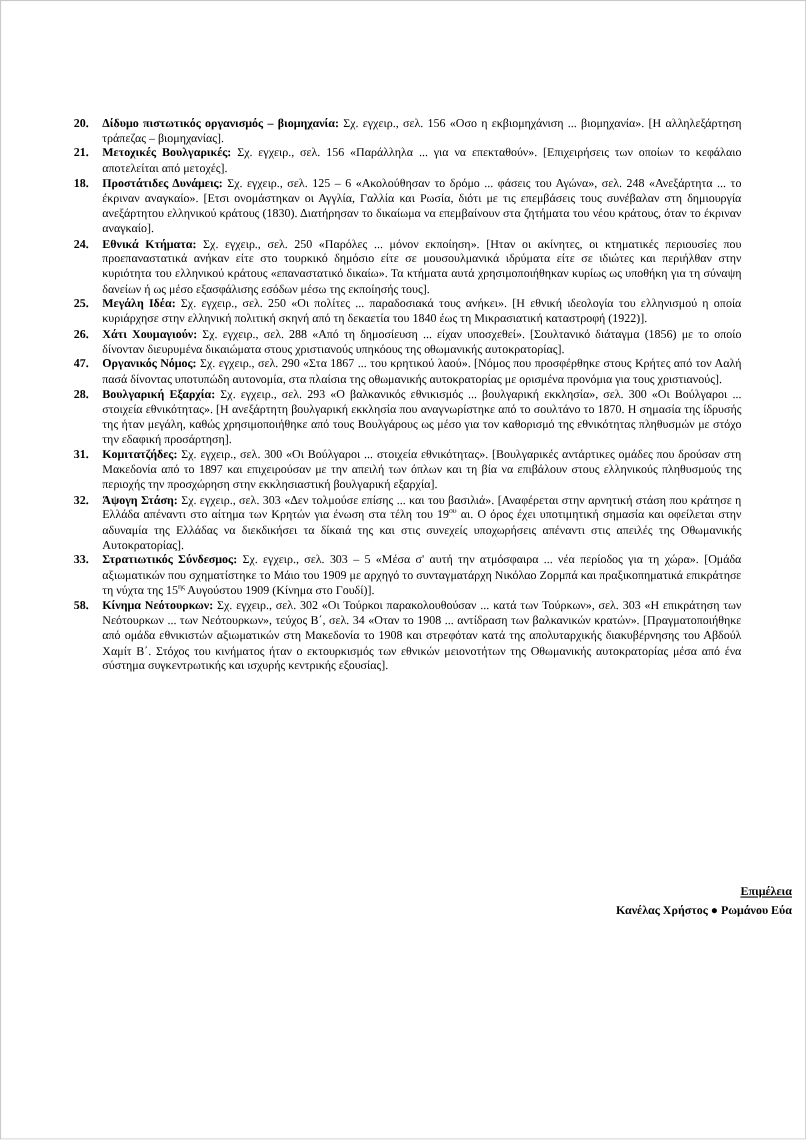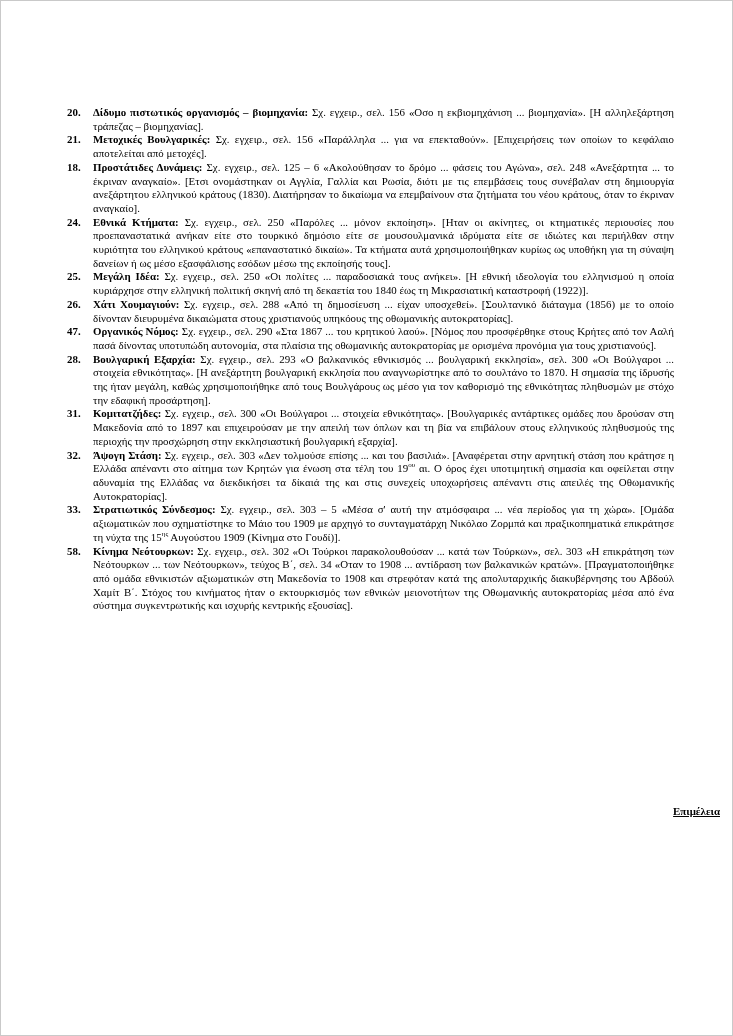--- a/index.html
+++ b/index.html
@@ -126,16 +126,17 @@
 
   <div class="item">
     <span class="item-num">58.</span>
     <span class="item-text"><b class="term">Κίνημα Νεότουρκων:</b><span class="rest"> Σχ. εγχειρ., σελ. 302 «Οι Τούρκοι παρακολουθούσαν ... κατά των Τούρκων», σελ. 303 «Η επικράτηση των Νεότουρκων ... των Νεότουρκων», τεύχος Β΄, σελ. 34 «Οταν το 1908 ... αντίδραση των βαλκανικών κρατών». [Πραγματοποιήθηκε από ομάδα εθνικιστών αξιωματικών στη Μακεδονία το 1908 και στρεφόταν κατά της απολυταρχικής διακυβέρνησης του Αβδούλ Χαμίτ Β΄. Στόχος του κινήματος ήταν ο εκτουρκισμός των εθνικών μειονοτήτων της Οθωμανικής αυτοκρατορίας μέσα από ένα σύστημα συγκεντρωτικής και ισχυρής κεντρικής εξουσίας].</span></span>
   </div>
 </main>
 
   <section class="credits">
     <div class="credits-heading">Επιμέλεια</div>
     <div>
+        <div>Κανέλας Χρήστος ● Ρωμάνου Εύα</div>
       </div>
   </section>
 
 </div>
 
 </body></html>

